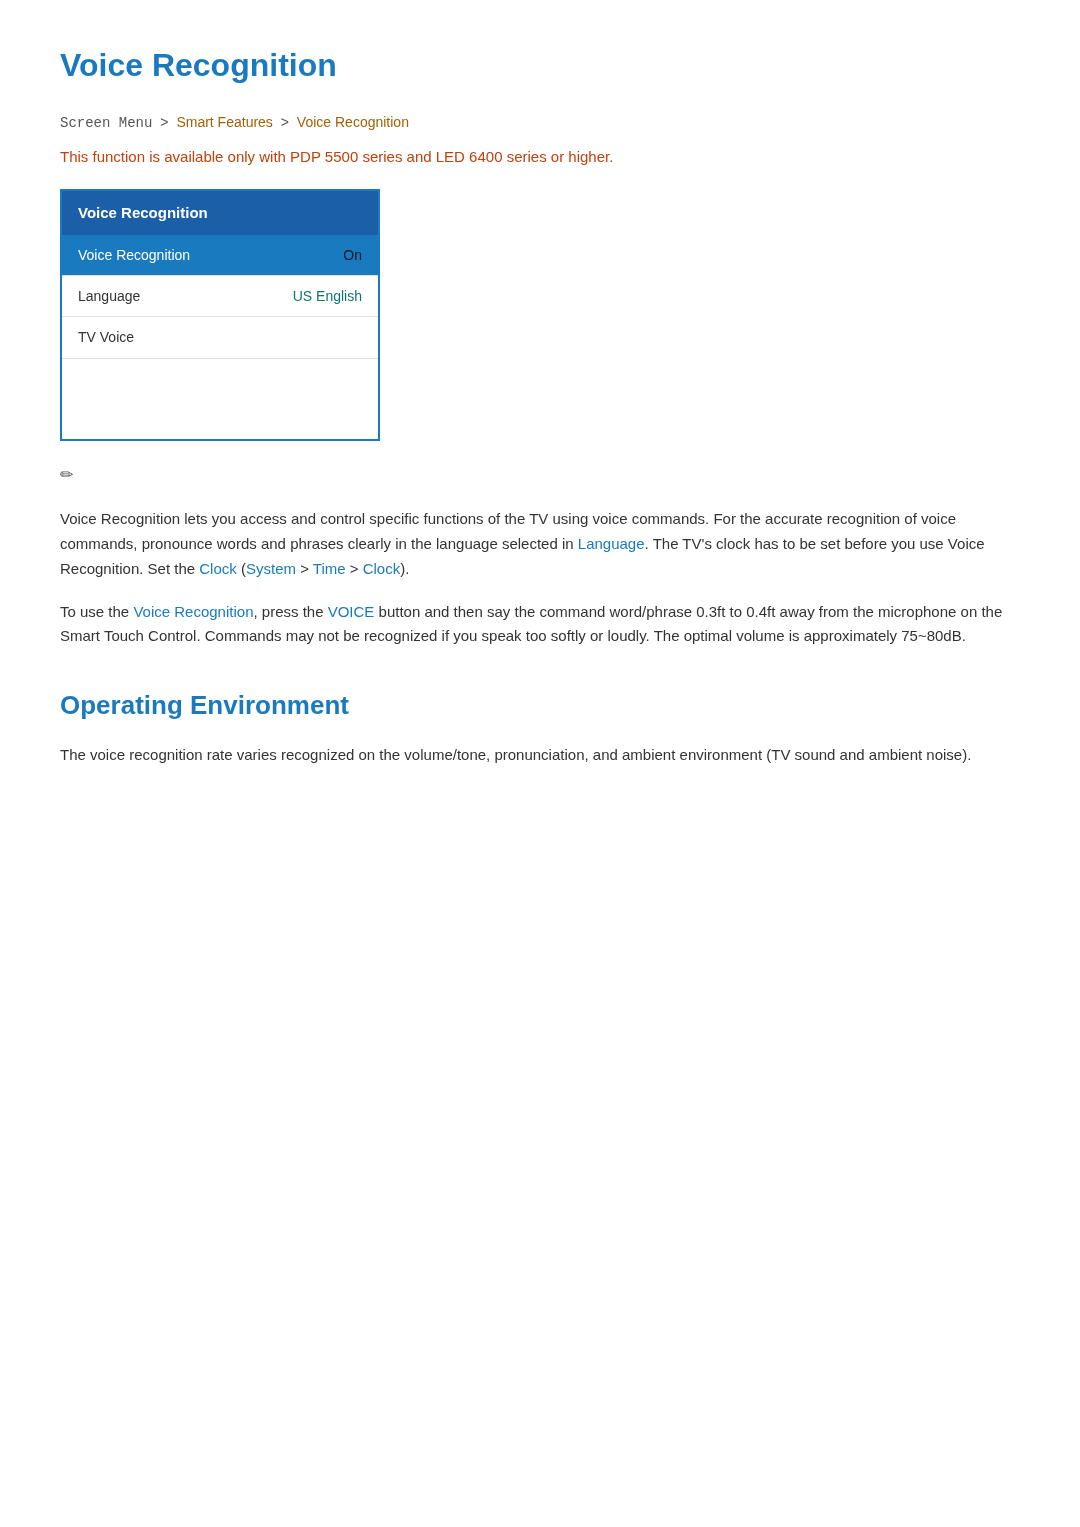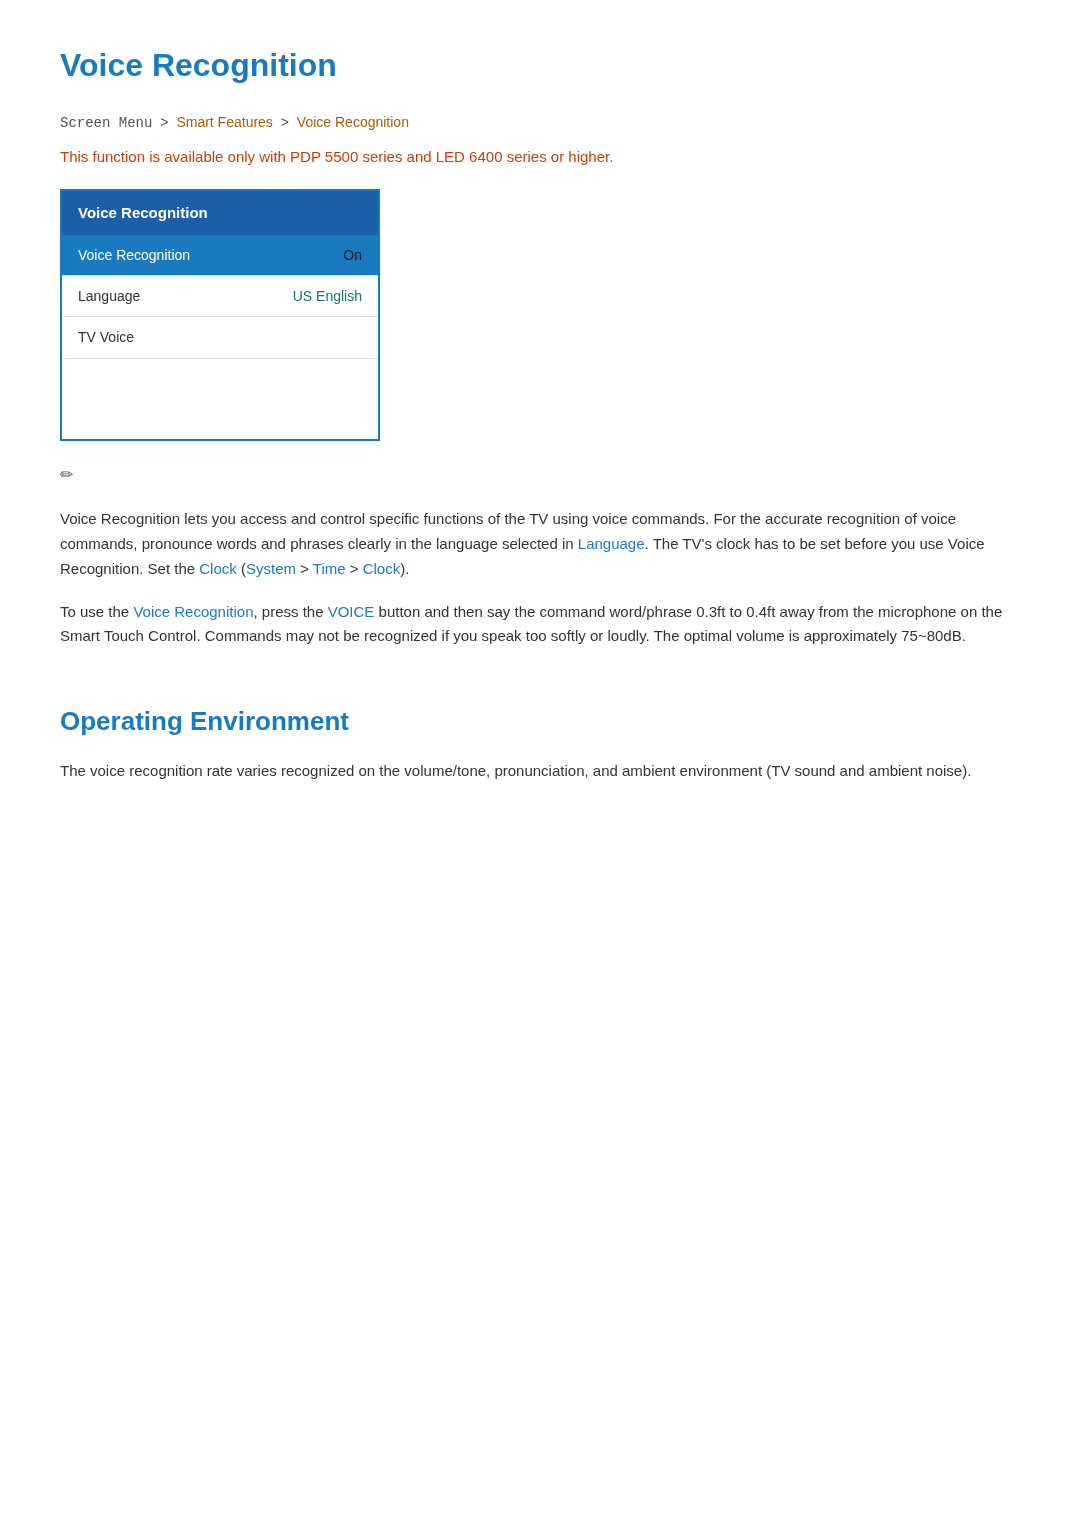--- a/index.html
+++ b/index.html
@@ -123,21 +123,21 @@
     }
 
     .body-text .link {
       color: #1a7abf;
     }
 
     .section-title {
       font-size: 26px;
       font-weight: bold;
       color: #1a7abf;
-      margin-top: 52px;
+      margin-top: 36px;
       margin-bottom: 16px;
     }
   </style>
 </head>
 <body>
 
 <h1 class="page-title">Voice Recognition</h1>
 
 <div class="breadcrumb">
   <span class="bc-plain">Screen Menu</span>

